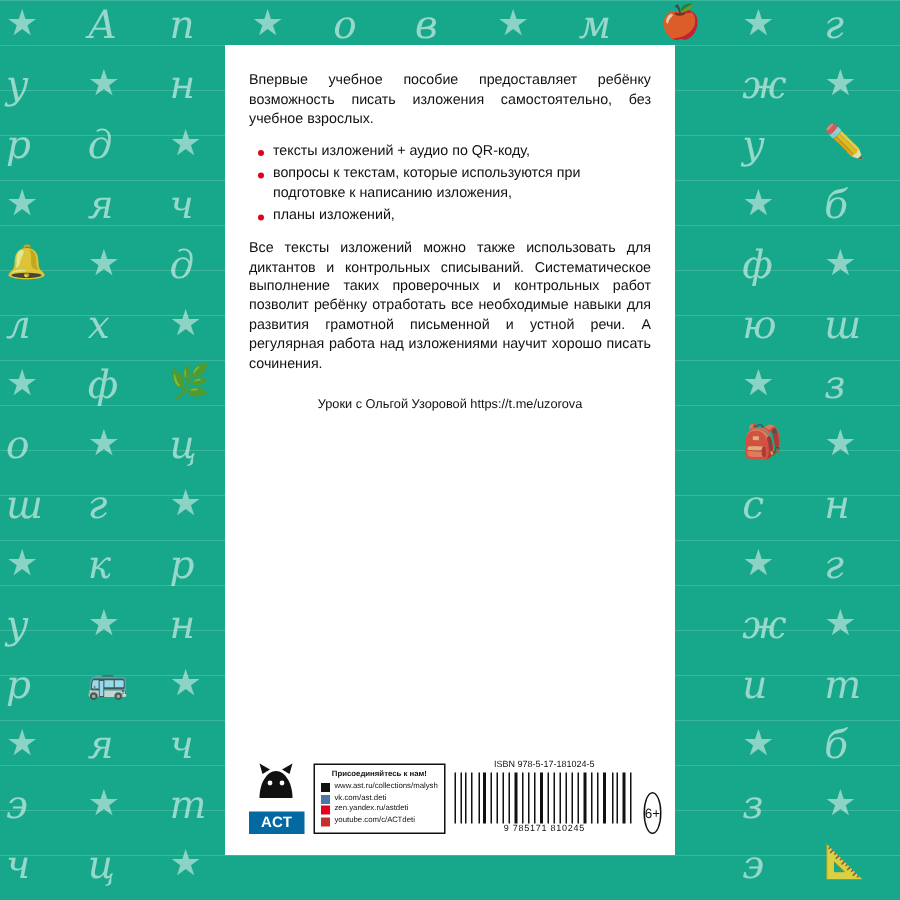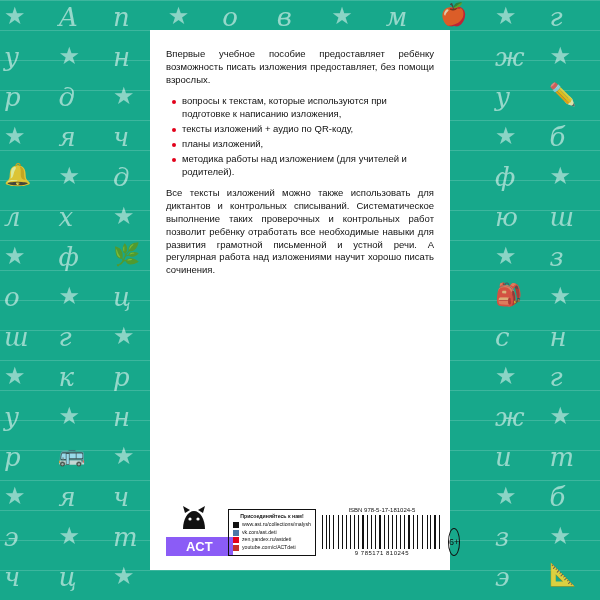--- a/index.html
+++ b/index.html
@@ -116,25 +116,25 @@
     text-align:center;
   }
   .logo-cat{
     font-size:26px;
     line-height:1;
     color:#111;
   }
   .logo-name{
     margin-top:2px;
     display:inline-block;
-    background:#8b5cf6;
+    background:#0369a1;
     color:#fff;
-    font-size:13px;
+    font-size:10px;
     font-weight:bold;
-    padding:2px 20px;
+    padding:2px 8px;
     letter-spacing:.3px;
     white-space:nowrap;
   }
   .social{
     border:1px solid #111;
     padding:3px 4px;
     width:96px;
     box-sizing:border-box;
   }
   .social .sh{
@@ -282,34 +282,34 @@
       <span class="pat-star" style="left: 549.455px; top: 524px;">★</span>
       <span class="pat-cell" style="left: 4px; top: 564px;">ч</span>
       <span class="pat-cell" style="left: 58.5455px; top: 564px;">ц</span>
       <span class="pat-star" style="left: 113.091px; top: 564px;">★</span>
       <span class="pat-cell" style="left: 494.909px; top: 564px;">э</span>
       <span class="pat-doodle" style="left: 549.455px; top: 564px;">📐</span>
     </div>
 
   <div class="card">
 
-    <p>Впервые учебное пособие предоставляет ребёнку возможность писать изложения предоставляет, без помощи взрослых.</p>
+    <p>Впервые учебное пособие предоставляет ребёнку возможность писать изложения самостоятельно, без учебное взрослых.</p>
 
 
 
     <ul class="bullets">
+      <li>тексты изложений + аудио по QR-коду,</li>
       <li>вопросы к текстам, которые используются при подготовке к написанию изложения,</li>
-      <li>тексты изложений + аудио по QR-коду,</li>
       <li>планы изложений,</li>
-      <li>методика работы над изложением (для учителей и родителей).</li>
     </ul>
 
     <p>Все тексты изложений можно также использовать для диктантов и контрольных списываний. Систематическое выполнение таких проверочных и контрольных работ позволит ребёнку отработать все необходимые навыки для развития грамотной письменной и устной речи. А регулярная работа над изложениями научит хорошо писать сочинения.</p>
 
     <div class="links">
+      <span class="l1">Уроки с Ольгой Узоровой https://t.me/uzorova</span>
     </div>
 
     <div class="footer">
 
       <div class="logo-block">
         <div class="logo-cat">
           <svg width="30" height="26" viewBox="0 0 30 26" aria-hidden="true">
             <path d="M4 24 C4 14, 9 6, 15 6 C21 6, 26 14, 26 24 Z" fill="#111"></path>
             <path d="M6 8 L4 1 L11 5 Z" fill="#111"></path>
             <path d="M24 8 L26 1 L19 5 Z" fill="#111"></path>

